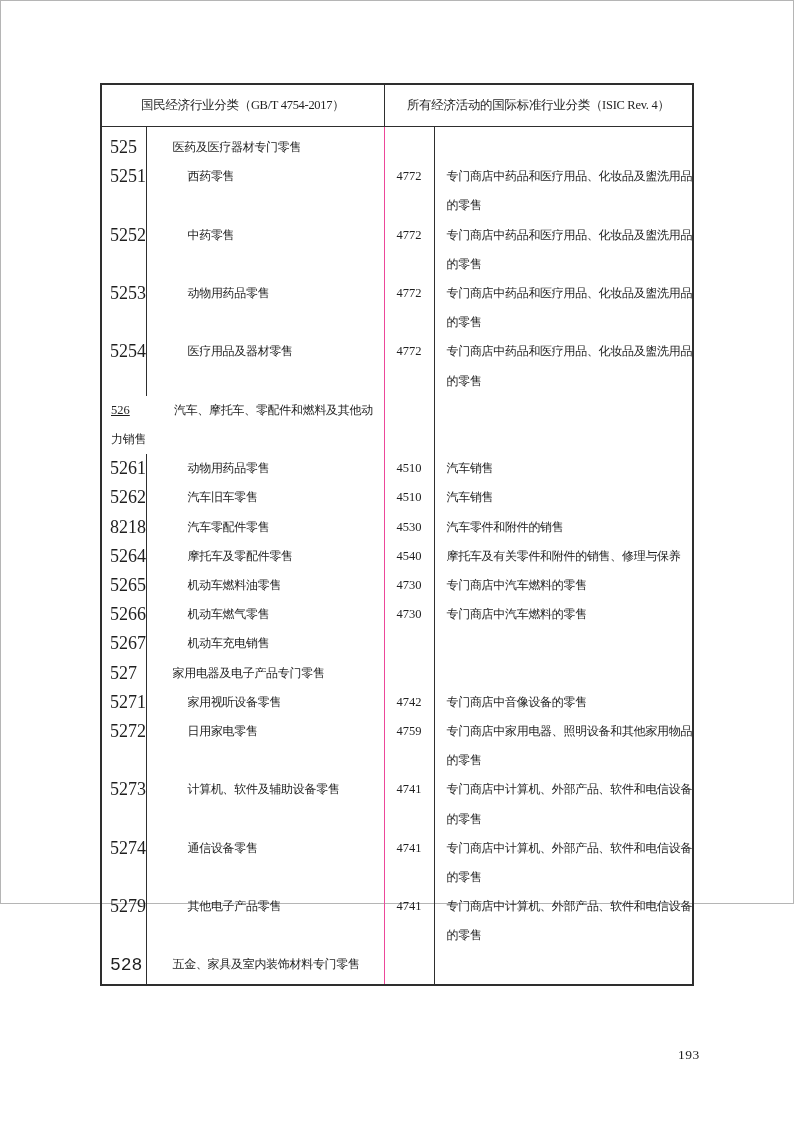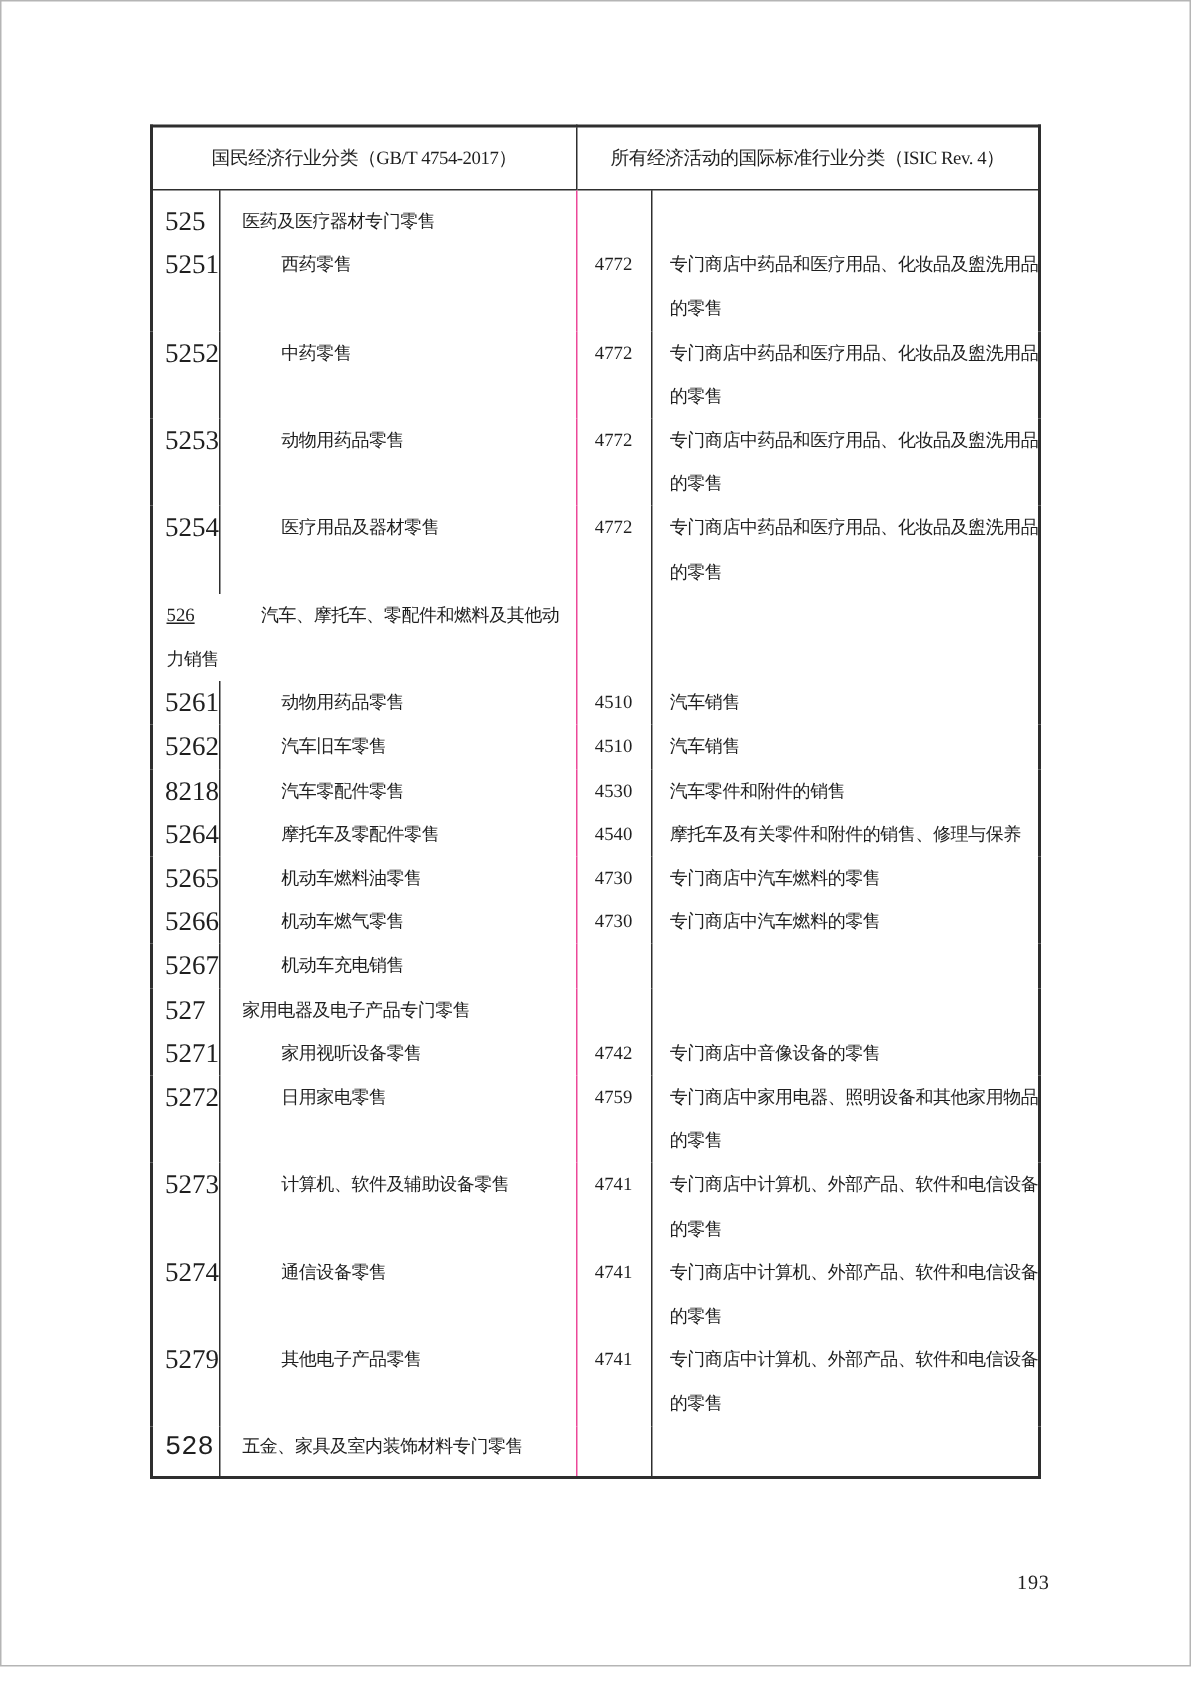--- a/index.html
+++ b/index.html
@@ -8,21 +8,21 @@
     width: 794px;
     height: 1123px;
     background: #ffffff;
     overflow: hidden;
     font-family: "Liberation Serif", "DejaVu Serif", serif;
     color: #1f1f1f;
   }
   .page {
     position: relative;
     width: 794px;
-    height: 1111px;
+    height: 904px;
     background: #ffffff;
     box-shadow: inset 0 0 0 1px #b5b5b5;
   }
   table.cls-table {
     position: absolute;
     left: 100px;
     top: 83px;
     width: 592px;
     border-collapse: collapse;
     table-layout: fixed;
@@ -54,21 +54,21 @@
   .cls-table tbody tr:last-child td  { padding-bottom: 4px; font-family: Liberation Mono, monospace; }
 
   td.cn-code {
     padding-left: 8px;
     letter-spacing: 0;
     font-size: 18px;
   }
   td.cn-desc {
     border-left: 1px solid #2e2e2e;
   }
-  td.cn-desc.lv-section { padding-left: 15px; }
+  td.cn-desc.lv-section { padding-left: 26px; }
   td.cn-desc.lv-item    { padding-left: 41px; }
   td.cn-desc.merged {
     border-left: none;
     padding-left: 9px;
   }
   .code-inline {
     display: inline-block;
     width: 63px;
     letter-spacing: 0;
     font-size: 12.5px;

